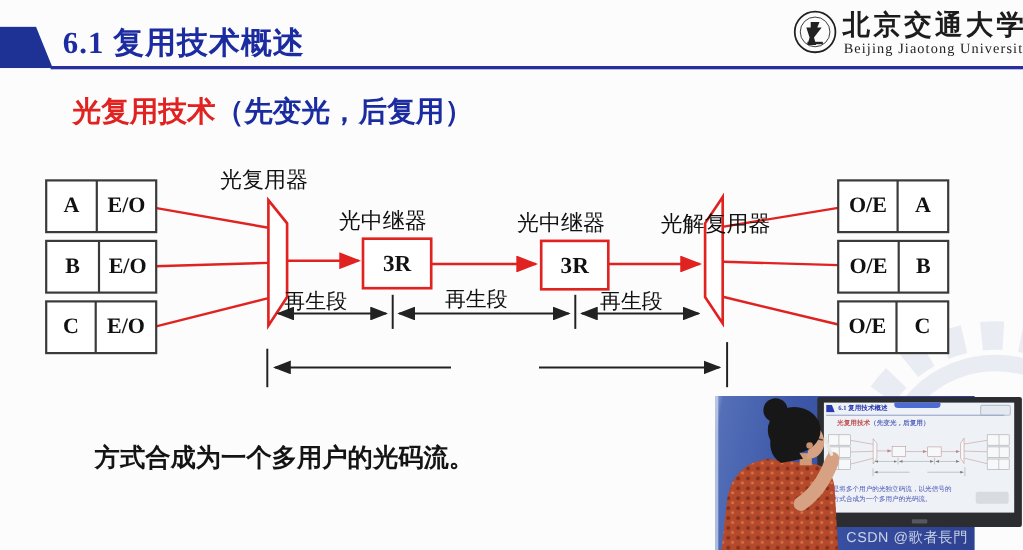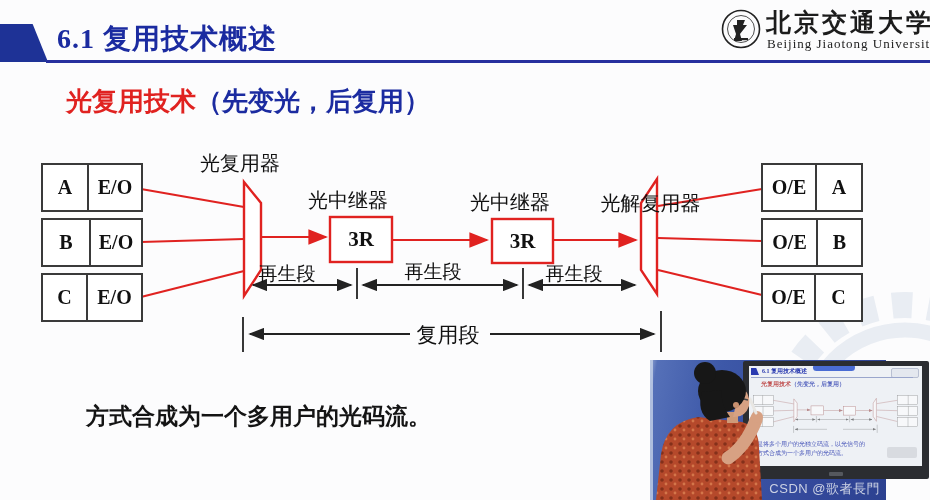--- a/index.html
+++ b/index.html
@@ -166,21 +166,20 @@
     </g>
   </svg>
 
   <div class="abs dlabel" style="left:185px;top:150px;width:110px;text-align:center;">光复用器</div>
   <div class="abs dlabel" style="left:293px;top:187px;width:110px;">光中继器</div>
   <div class="abs dlabel" style="left:455px;top:189px;width:110px;">光中继器</div>
   <div class="abs dlabel" style="left:593px;top:150px;width:115px;margin-top:40px;">光解复用器</div>
   <div class="abs dlabel" style="left:258px;top:261px;width:58px;font-size:19px;">再生段</div>
   <div class="abs dlabel" style="left:404px;top:259px;width:58px;font-size:19px;">再生段</div>
   <div class="abs dlabel" style="left:545px;top:261px;width:58px;font-size:19px;">再生段</div>
-  <div class="abs dlabel" style="left:408px;top:321px;width:80px;font-size:21px;">复用段</div>
 
   <div class="abs boxrow" style="left:42px;top:164px;width:100px;height:47px;">
     <div class="cell" style="width:46%;">A</div>
     <div class="cell" style="width:54%;">E/O</div>
   </div>
   <div class="abs boxrow" style="left:42px;top:219px;width:100px;height:47px;">
     <div class="cell" style="width:48%;">B</div>
     <div class="cell" style="width:52%;">E/O</div>
   </div>
   <div class="abs boxrow" style="left:42px;top:274px;width:100px;height:47px;">

